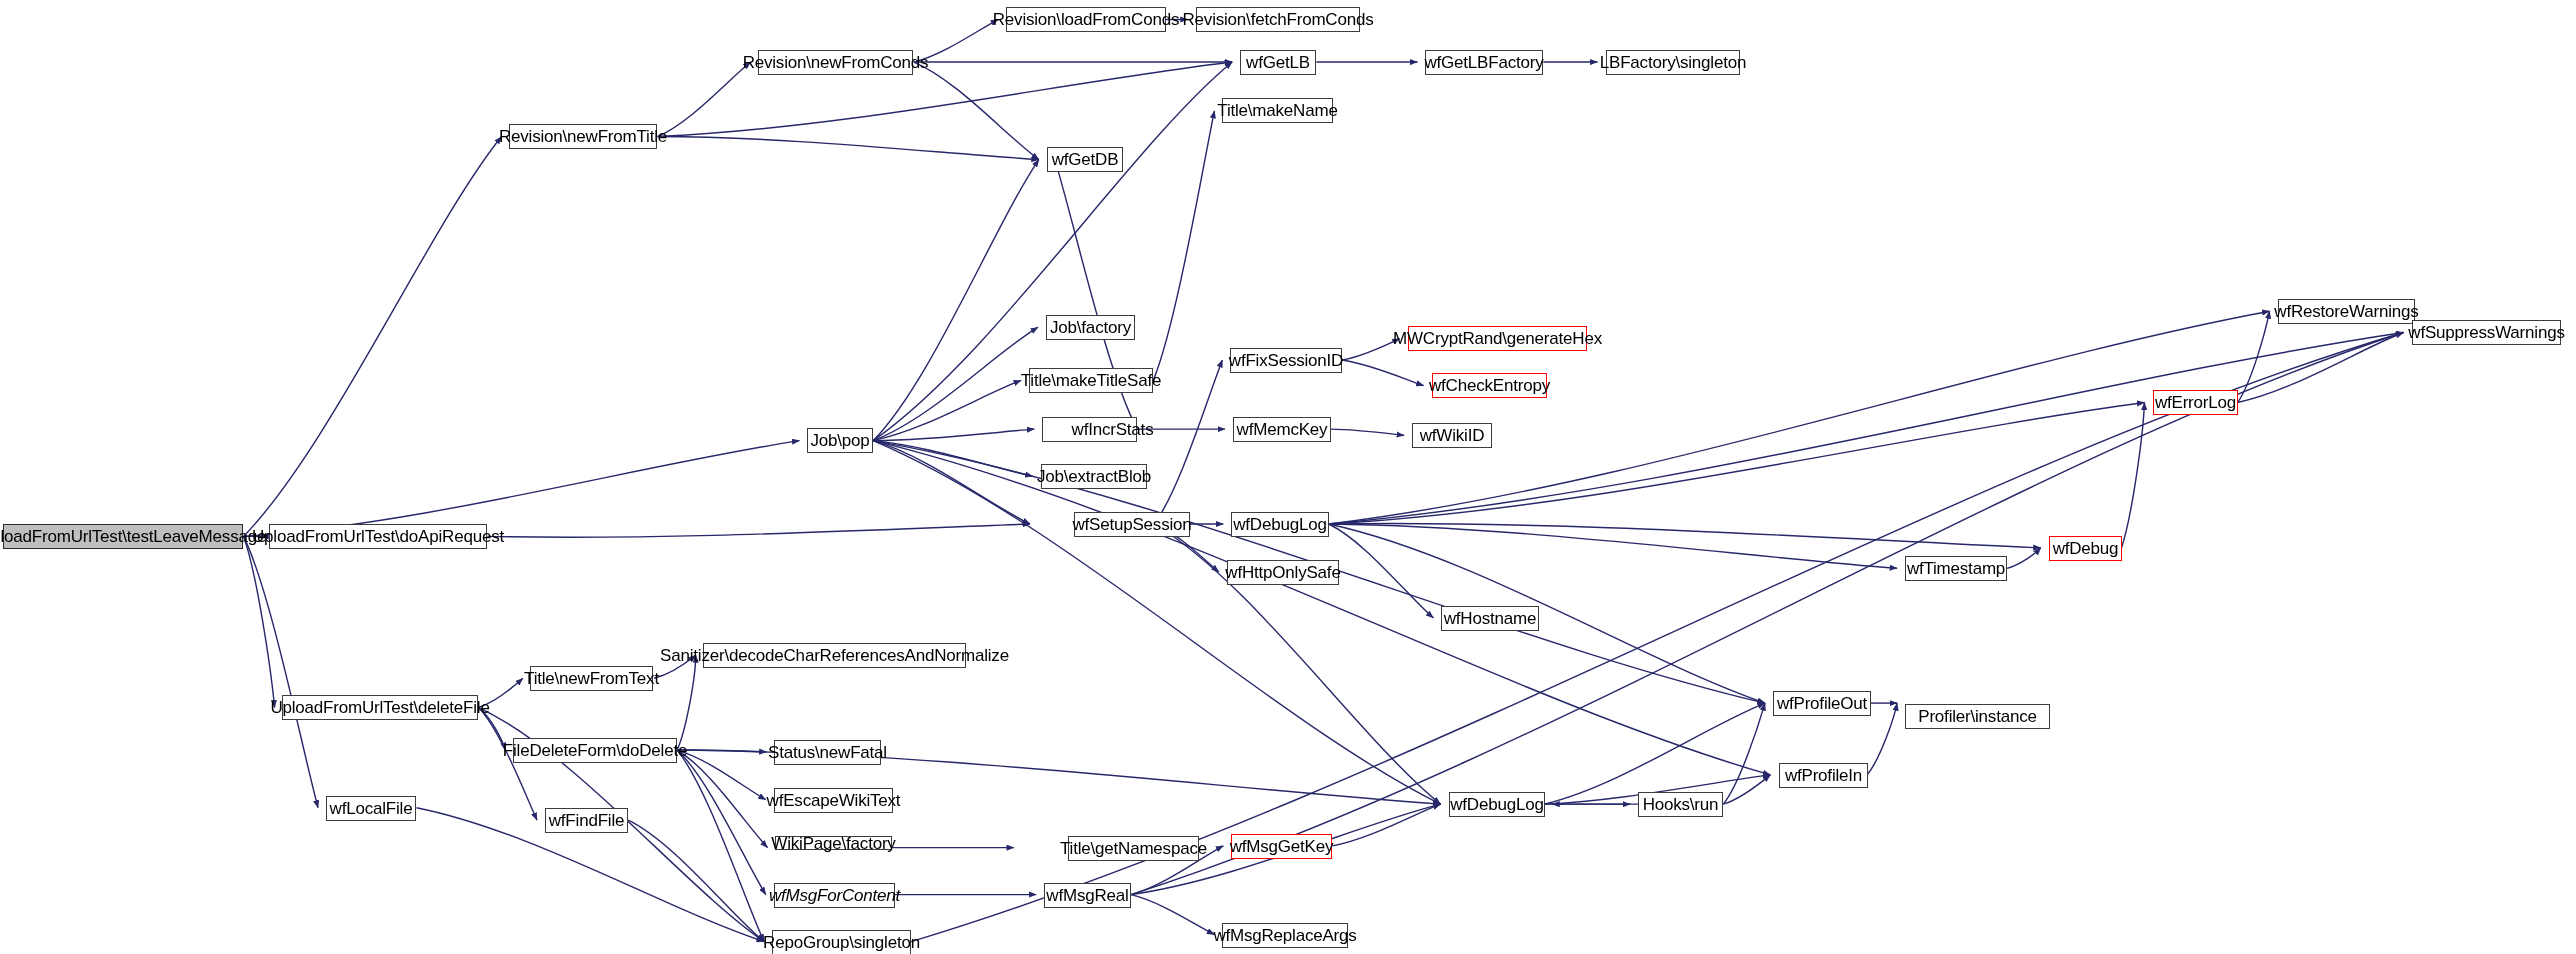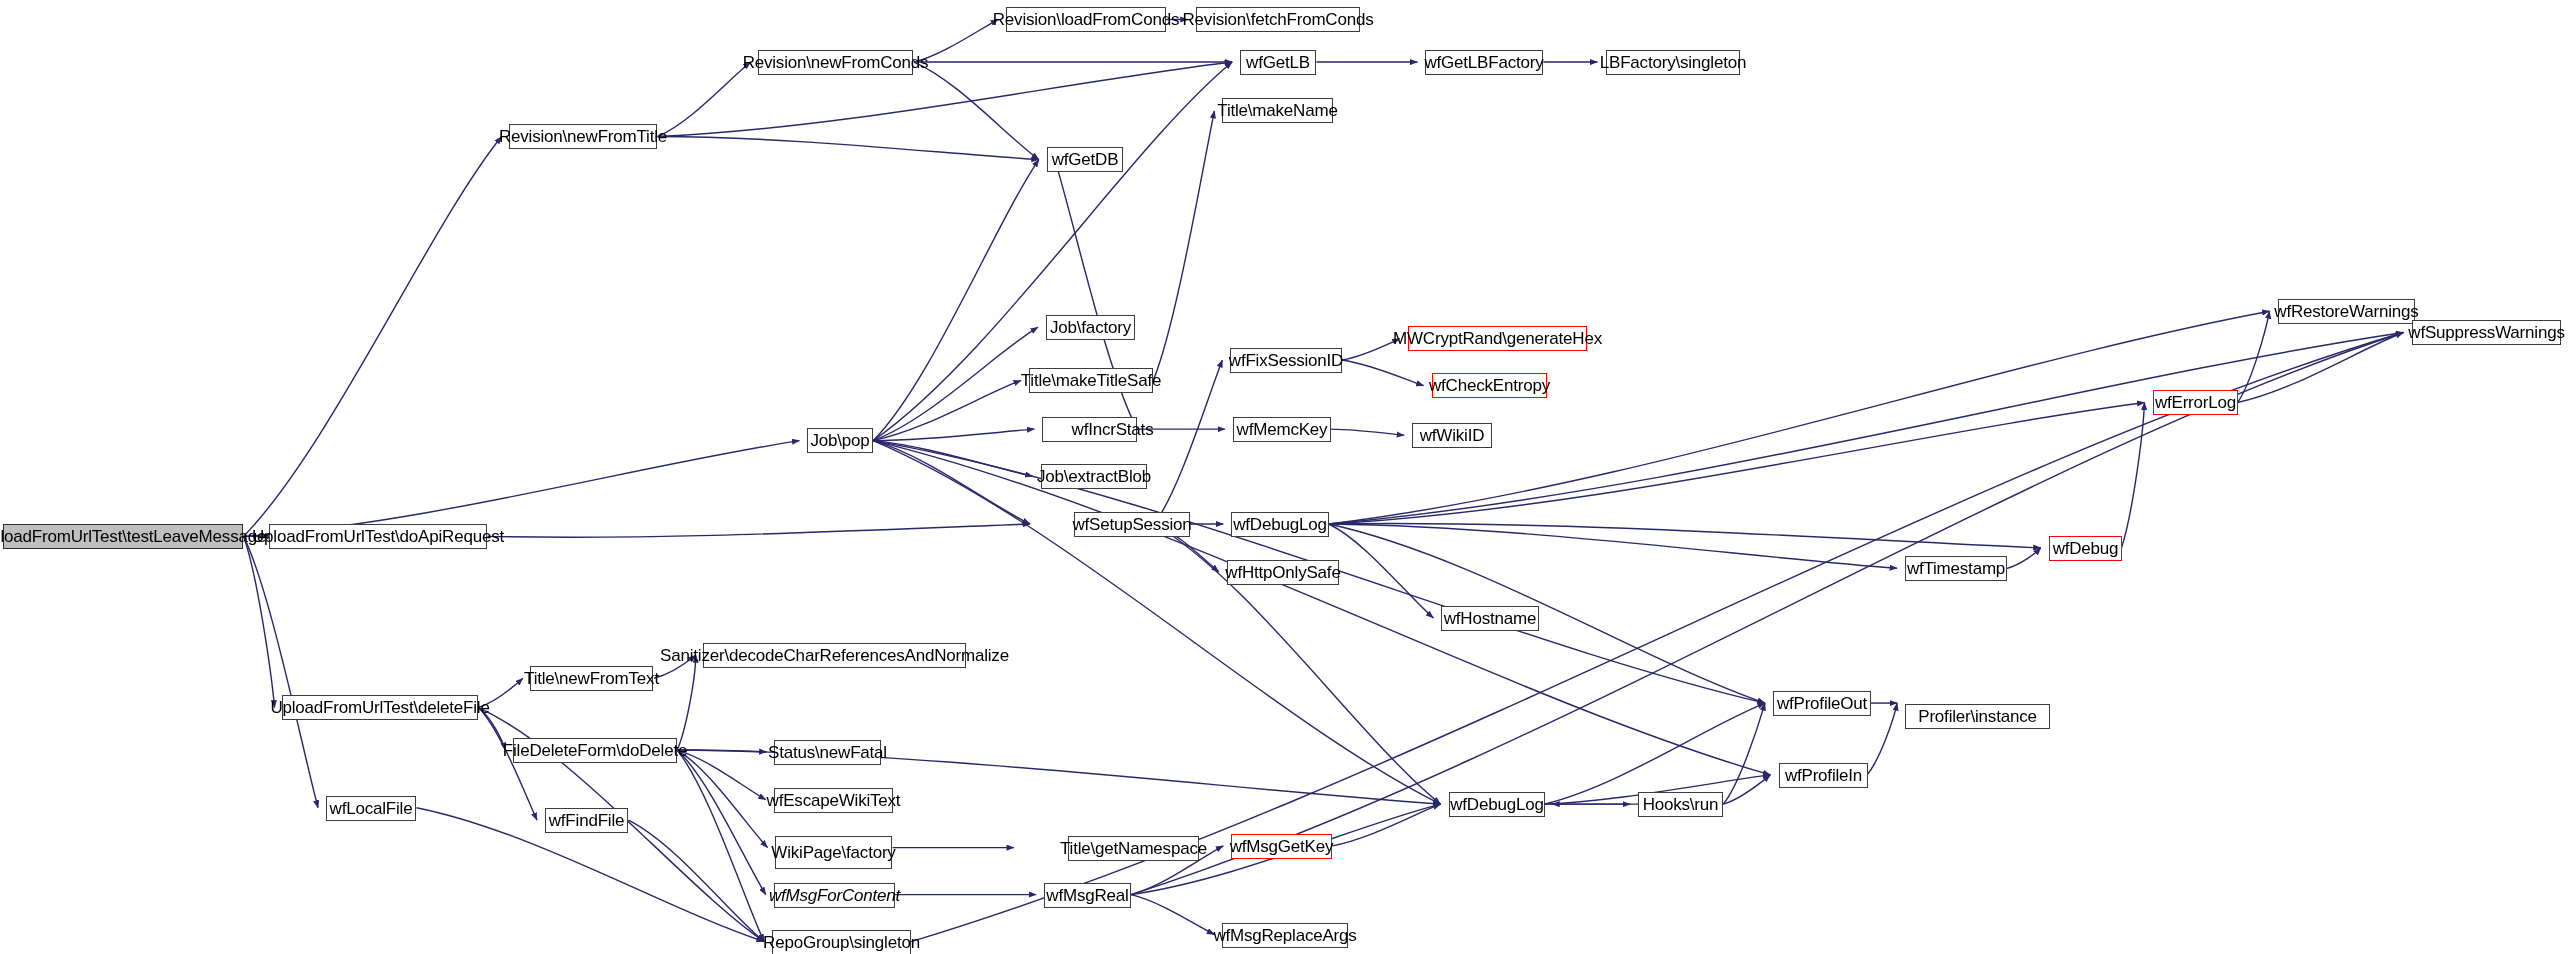--- a/index.html
+++ b/index.html
@@ -134,21 +134,21 @@
       <div class="node red" style="left: 2049px; top: 536px; width: 73px; height: 25px;">wfDebug</div>
       <div class="node red" style="left: 2153px; top: 390px; width: 85px; height: 25px;">wfErrorLog</div>
       <div class="node" style="left: 2278px; top: 299px; width: 137px; height: 25px;">wfRestoreWarnings</div>
       <div class="node" style="left: 2412px; top: 320px; width: 149px; height: 25px;">wfSuppressWarnings</div>
       <div class="node" style="left: 530px; top: 666px; width: 123px; height: 25px;">Title\newFromText</div>
       <div class="node" style="left: 703px; top: 643px; width: 263px; height: 25px;">Sanitizer\decodeCharReferencesAndNormalize</div>
       <div class="node" style="left: 513px; top: 738px; width: 164px; height: 25px;">FileDeleteForm\doDelete</div>
       <div class="node" style="left: 774px; top: 740px; width: 107px; height: 25px;">Status\newFatal</div>
       <div class="node" style="left: 774px; top: 788px; width: 119px; height: 25px;">wfEscapeWikiText</div>
       <div class="node" style="left: 545px; top: 808px; width: 83px; height: 25px;">wfFindFile</div>
-      <div class="node" style="left: 775px; top: 836px; width: 117px; height: 33px;">WikiPage\factory</div>
+      <div class="node" style="left: 775px; top: 836px; width: 117px; height: 14px;">WikiPage\factory</div>
       <div class="node" style="left: 1068px; top: 836px; width: 131px; height: 25px;">Title\getNamespace</div>
       <div class="node" style="left: 774px; top: 883px; width: 121px; height: 25px; font-style: italic;">wfMsgForContent</div>
       <div class="node" style="left: 1044px; top: 883px; width: 87px; height: 25px;">wfMsgReal</div>
       <div class="node red" style="left: 1231px; top: 834px; width: 101px; height: 25px;">wfMsgGetKey</div>
       <div class="node" style="left: 1222px; top: 923px; width: 126px; height: 25px;">wfMsgReplaceArgs</div>
       <div class="node" style="left: 772px; top: 930px; width: 139px; height: 25px;">RepoGroup\singleton</div>
       <div class="node" style="left: 1449px; top: 792px; width: 96px; height: 25px;">wfDebugLog</div>
       <div class="node" style="left: 1638px; top: 792px; width: 85px; height: 25px;">Hooks\run</div>
       <div class="node" style="left: 1773px; top: 691px; width: 98px; height: 25px;">wfProfileOut</div>
       <div class="node" style="left: 1905px; top: 691px; width: 145px; height: 25px; margin-top: 13px;">Profiler\instance</div>

